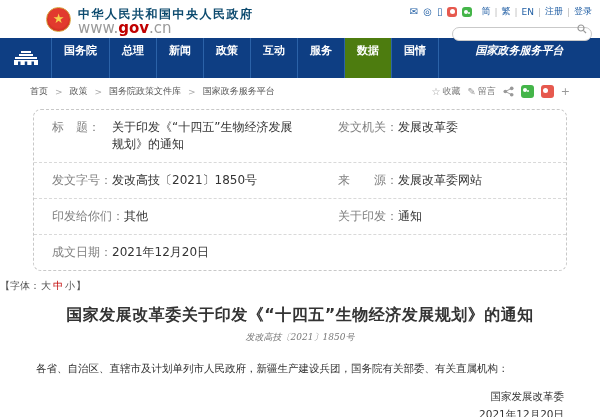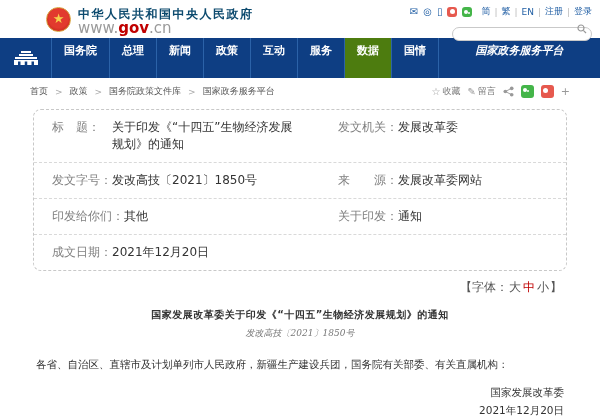--- a/index.html
+++ b/index.html
@@ -49,26 +49,26 @@
   
   .meta-table { margin:6px 33px 0; border:1px dashed #c8c8c8; border-radius:8px; overflow:hidden; }
   .meta-row { display:flex; border-bottom:1px dashed #d9d9d9; }
   .meta-row:last-child { border-bottom:none; }
   .meta-cell { width:50%; padding:9px 6px 9px 18px; font-size:12px; display:flex; }
   .meta-cell.right { padding-left:38px; }
   .meta-label { color:#808080; min-width:60px; white-space:pre; }
   .meta-value { color:#333; }
 
   
-  .font-widget { text-align:right; margin:8px 38px 0 0; font-size:12px; color:#555; }
+  .font-widget { text-align:left; margin:8px 38px 0 0; font-size:10px; color:#555; }
   .font-widget .opt { cursor:pointer; margin:0 1px; }
   .font-widget .opt.mid { color:#c00000; }
 
   
-  .doc-title { margin-top:12px; text-align:center; font-size:10px; font-weight:bold; color:#333; letter-spacing:0.5px; }
+  .doc-title { margin-top:12px; text-align:center; font-size:16px; font-weight:bold; color:#333; letter-spacing:0.5px; }
   .doc-number { margin-top:5px; text-align:center; font-size:9px; color:#777; font-family:"DejaVu Serif","Liberation Serif",serif; font-style:italic; }
   .doc-body { margin:16px 36px 0; font-size:10.5px; color:#333; line-height:1.55; }
   .para { }
   .para.indent { text-indent:2em; margin-top:13px; }
   .signature { margin-top:12px; text-align:right; line-height:1.7; }
 </style>
 </head>
 <body>
 
 <div class="page">

